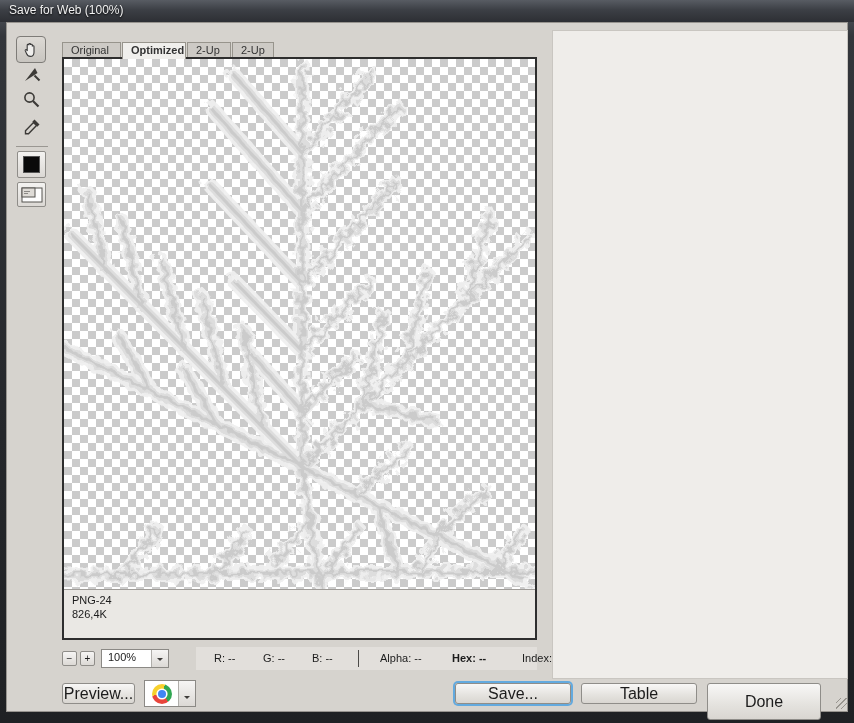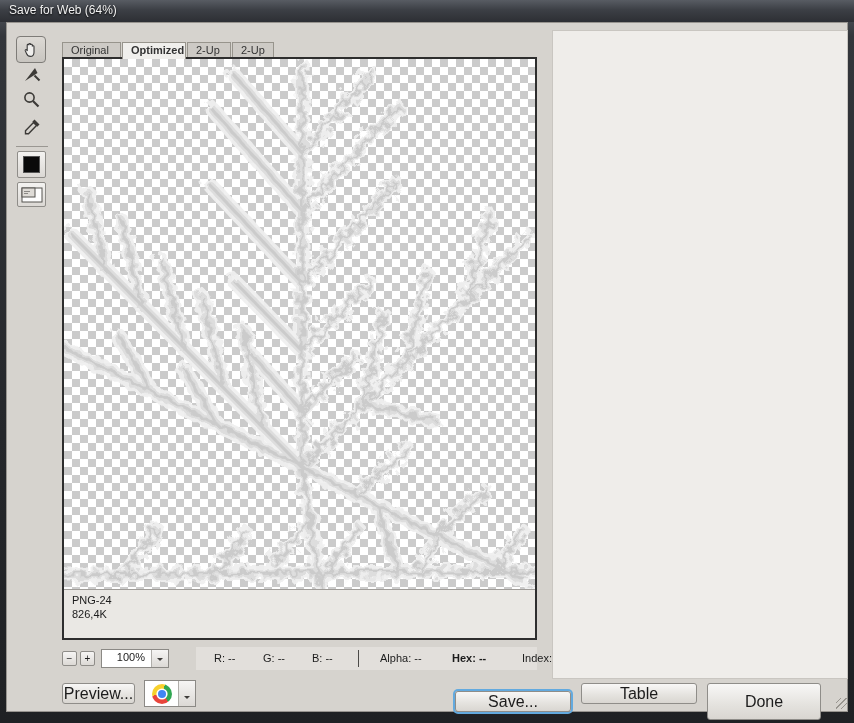--- a/index.html
+++ b/index.html
@@ -88,21 +88,21 @@
   .chrome::after { content:""; position:absolute; left:5px; top:5px; width:10px; height:10px;
     border-radius:50%; background:#4086f4; box-shadow:0 0 0 2px #fff; transform:scale(.8); }
   .grip { position:absolute; left:836px; top:698px; width:11px; height:11px;
     background:repeating-linear-gradient(135deg,transparent 0 3px,#98958f 3px 4px); }
 </style>
 </head>
 <body>
 
 <div class="window">
   <div class="titlebar">
-    <span>Save for Web (64%)</span>
+    <span>Save for Web (100%)</span>
   </div>
   <div class="dialog"></div>
 
   <div class="tool tool-btn" style="left:16px;top:36px;width:30px;height:27px;">
     <span>
         <svg width="20" height="20" viewBox="0 0 20 20">
           <path d="M6.2 11V5.2c0-1.1 1.7-1.1 1.7 0V4.4c0-1.1 1.7-1.1 1.7 0v.6c0-1.1 1.7-1.1 1.7 0v1.6c0-1.1 1.7-1.1 1.7 0v5.6c0 3-1.3 4.2-3.7 4.2-2.1 0-2.9-.9-3.8-2.9l-1.2-2.6c-.5-1.2.9-1.9 1.5-.9z" fill="#efeeec" stroke="#3a3a3a" stroke-width="1.1"></path>
         </svg>
       </span>
   </div>
@@ -168,21 +168,21 @@
     </div>
     <div class="status">
       <div>PNG-24</div>
       <div>826,4K</div>
     </div>
   </div>
 
   <div class="sq-btn" style="left:62px;top:651px;"><span>−</span></div>
   <div class="sq-btn" style="left:80px;top:651px;"><span>+</span></div>
   <div class="combo" style="left:101px;top:649px;width:68px;height:19px;">
-    <span class="combo-text" style="text-align:right;">100%</span>
+    <span class="combo-text" style="text-align:left;">100%</span>
     <span class="combo-arrow">
         <span class="tri" style="margin-top:4px;"></span>
       </span>
   </div>
   <div class="readout-strip"></div>
   <span class="readout" style="left:214px;">R: --</span>
   <span class="readout" style="left:263px;">G: --</span>
   <span class="readout" style="left:312px;">B: --</span>
   <div class="vdivider"></div>
   <span class="readout" style="left:380px;">Alpha: --</span>
@@ -191,21 +191,21 @@
 
   <button class="btn" style="left:62px;top:683px;width:73px;height:21px;"><span>Preview...</span></button>
   <div class="combo" style="left:144px;top:680px;width:52px;height:27px;">
     <span class="combo-text" style="display:flex;align-items:center;justify-content:center;padding:0;">
         <span class="chrome"></span>
       </span>
     <span class="combo-arrow">
         <span class="tri" style="margin-top:11px;"></span>
       </span>
   </div>
-  <button class="btn primary" style="left:455px;top:683px;width:116px;height:21px;margin-top:8px;"><span>Save...</span></button>
+  <button class="btn primary" style="left:455px;top:683px;width:116px;height:21px;"><span>Save...</span></button>
   <button class="btn" style="left:581px;top:683px;width:116px;height:21px;"><span>Table</span></button>
   <button class="btn" style="left:707px;top:683px;width:114px;height:37px;"><span>Done</span></button>
   <div class="grip"></div>
 
   <div class="panel"></div>
 
   <span class="lbl" style="left:560px;top:43px;">Preset:</span>
   <div class="combo focusring" style="left:606px;top:39px;width:152px;height:21px;">
     <span class="combo-text">PNG-24</span>
     <span class="combo-arrow" style="background:none;border-left:none;">

